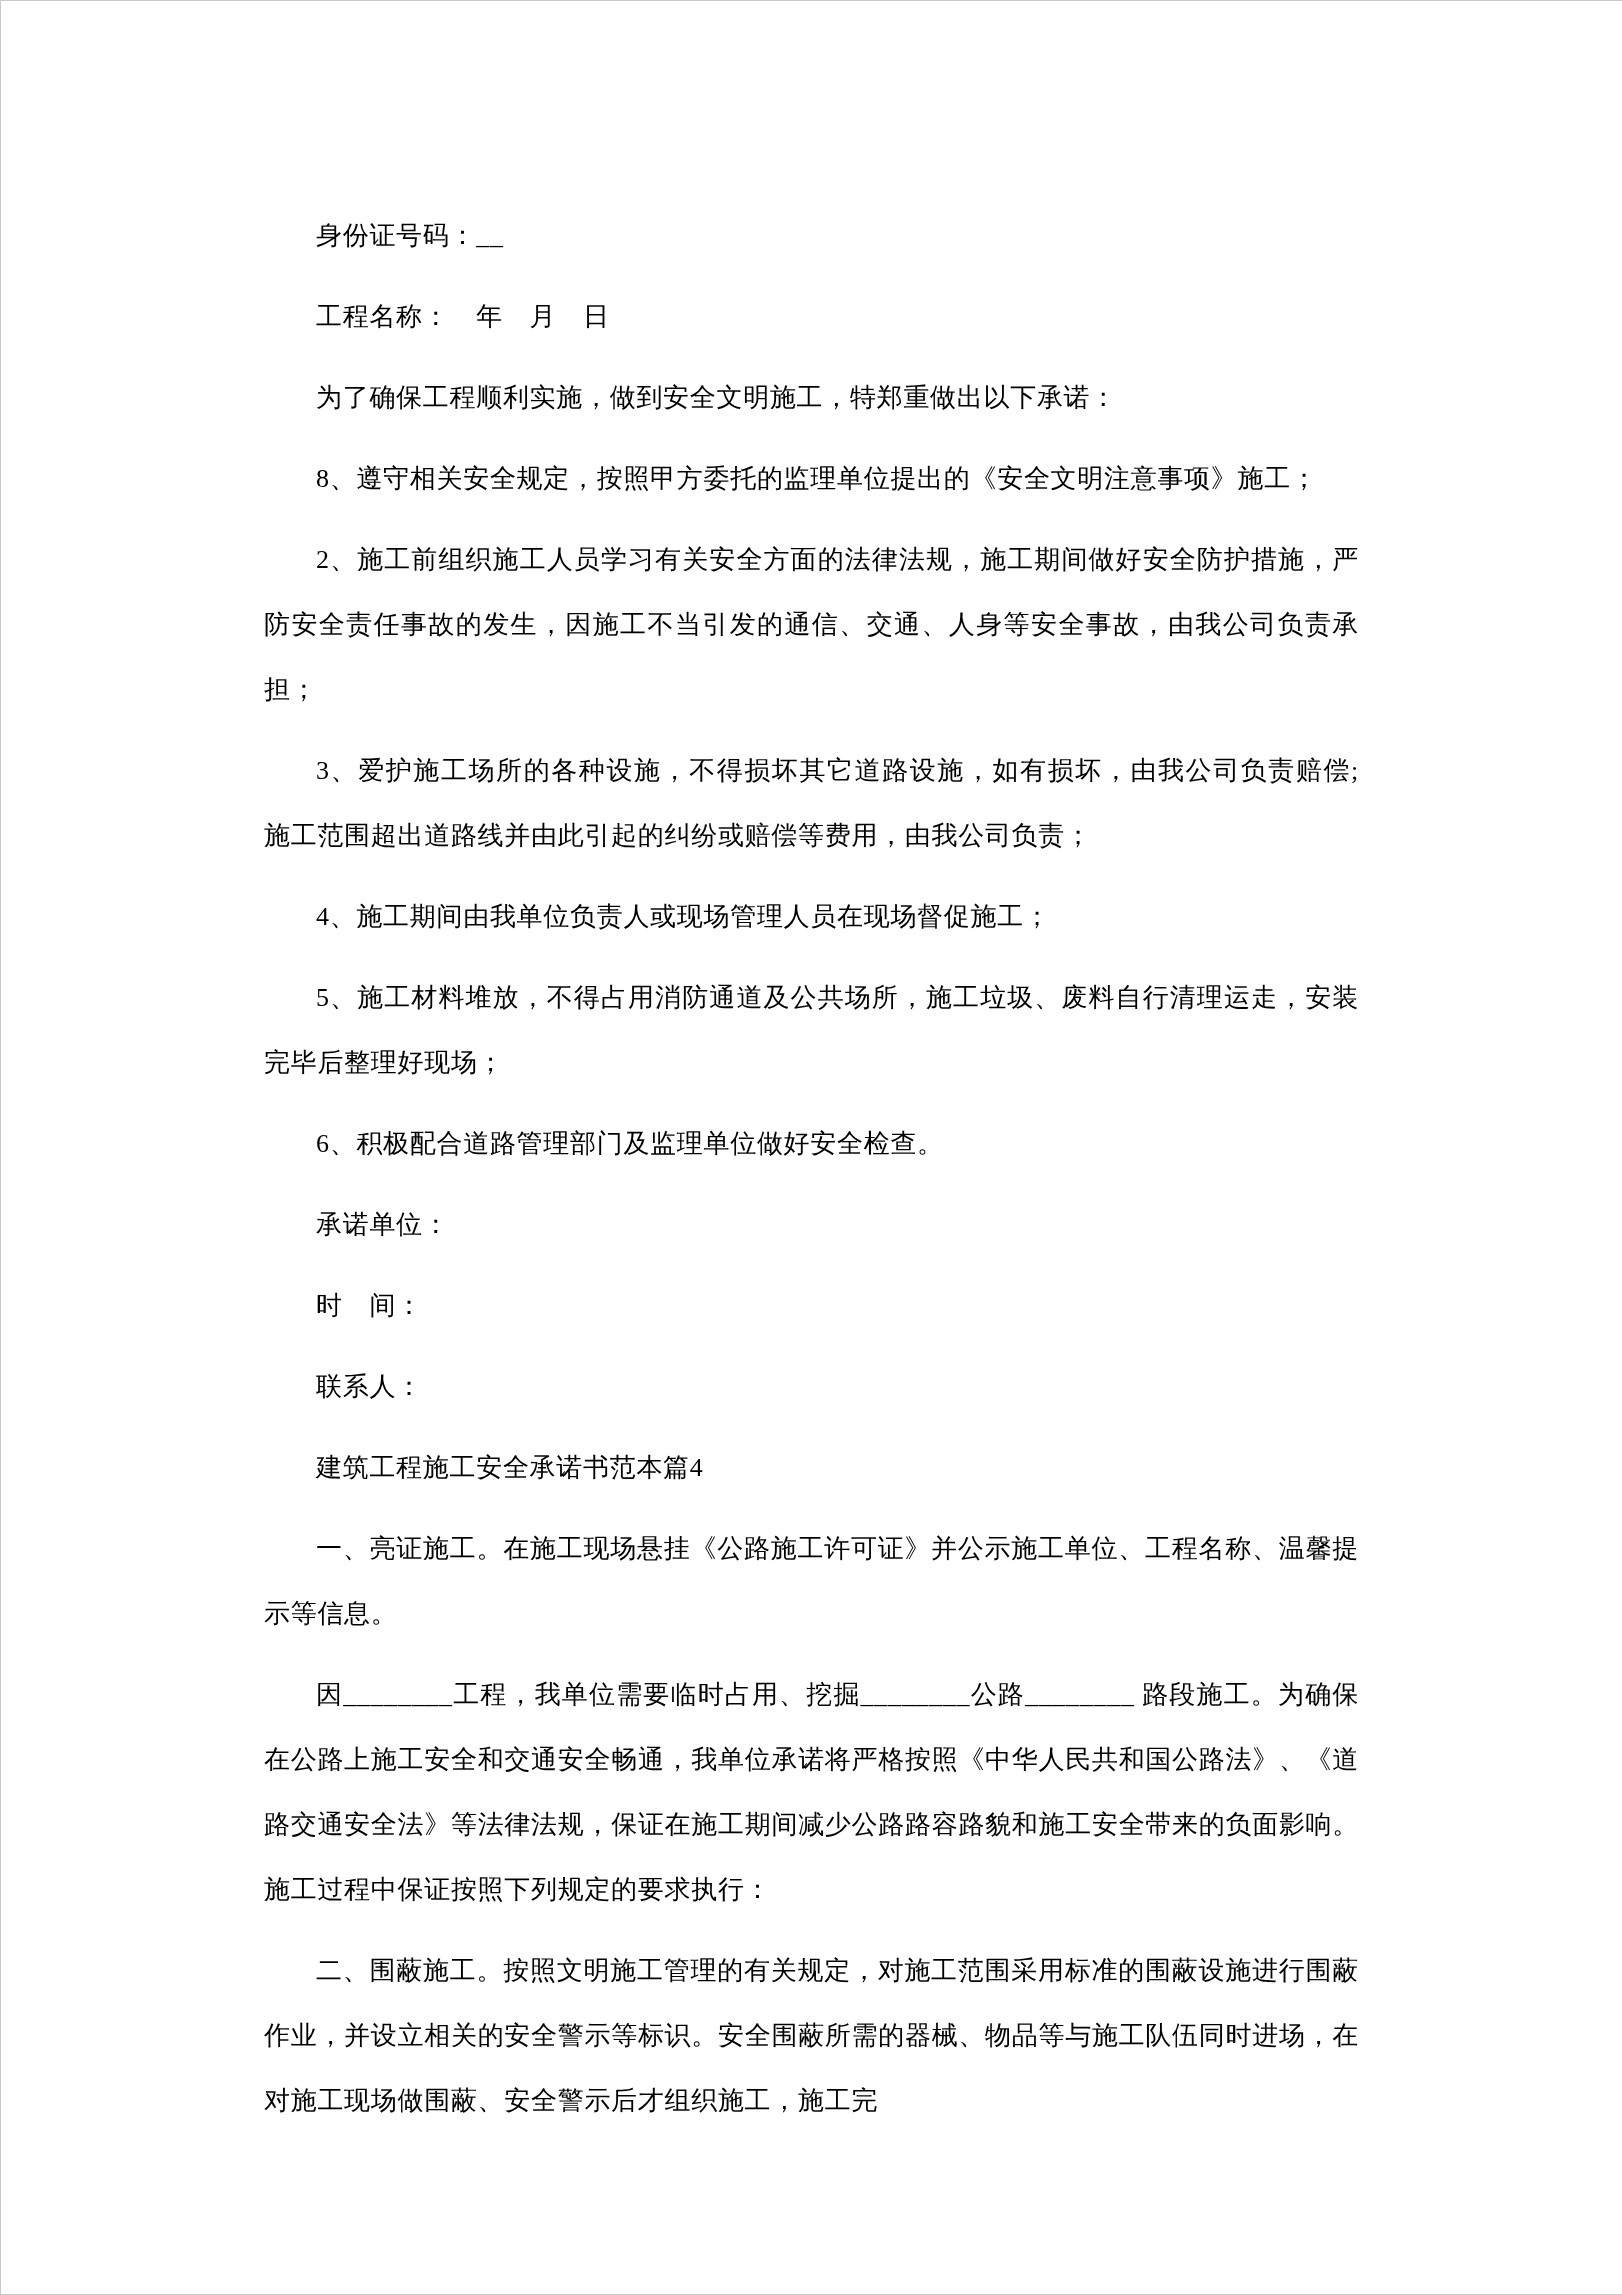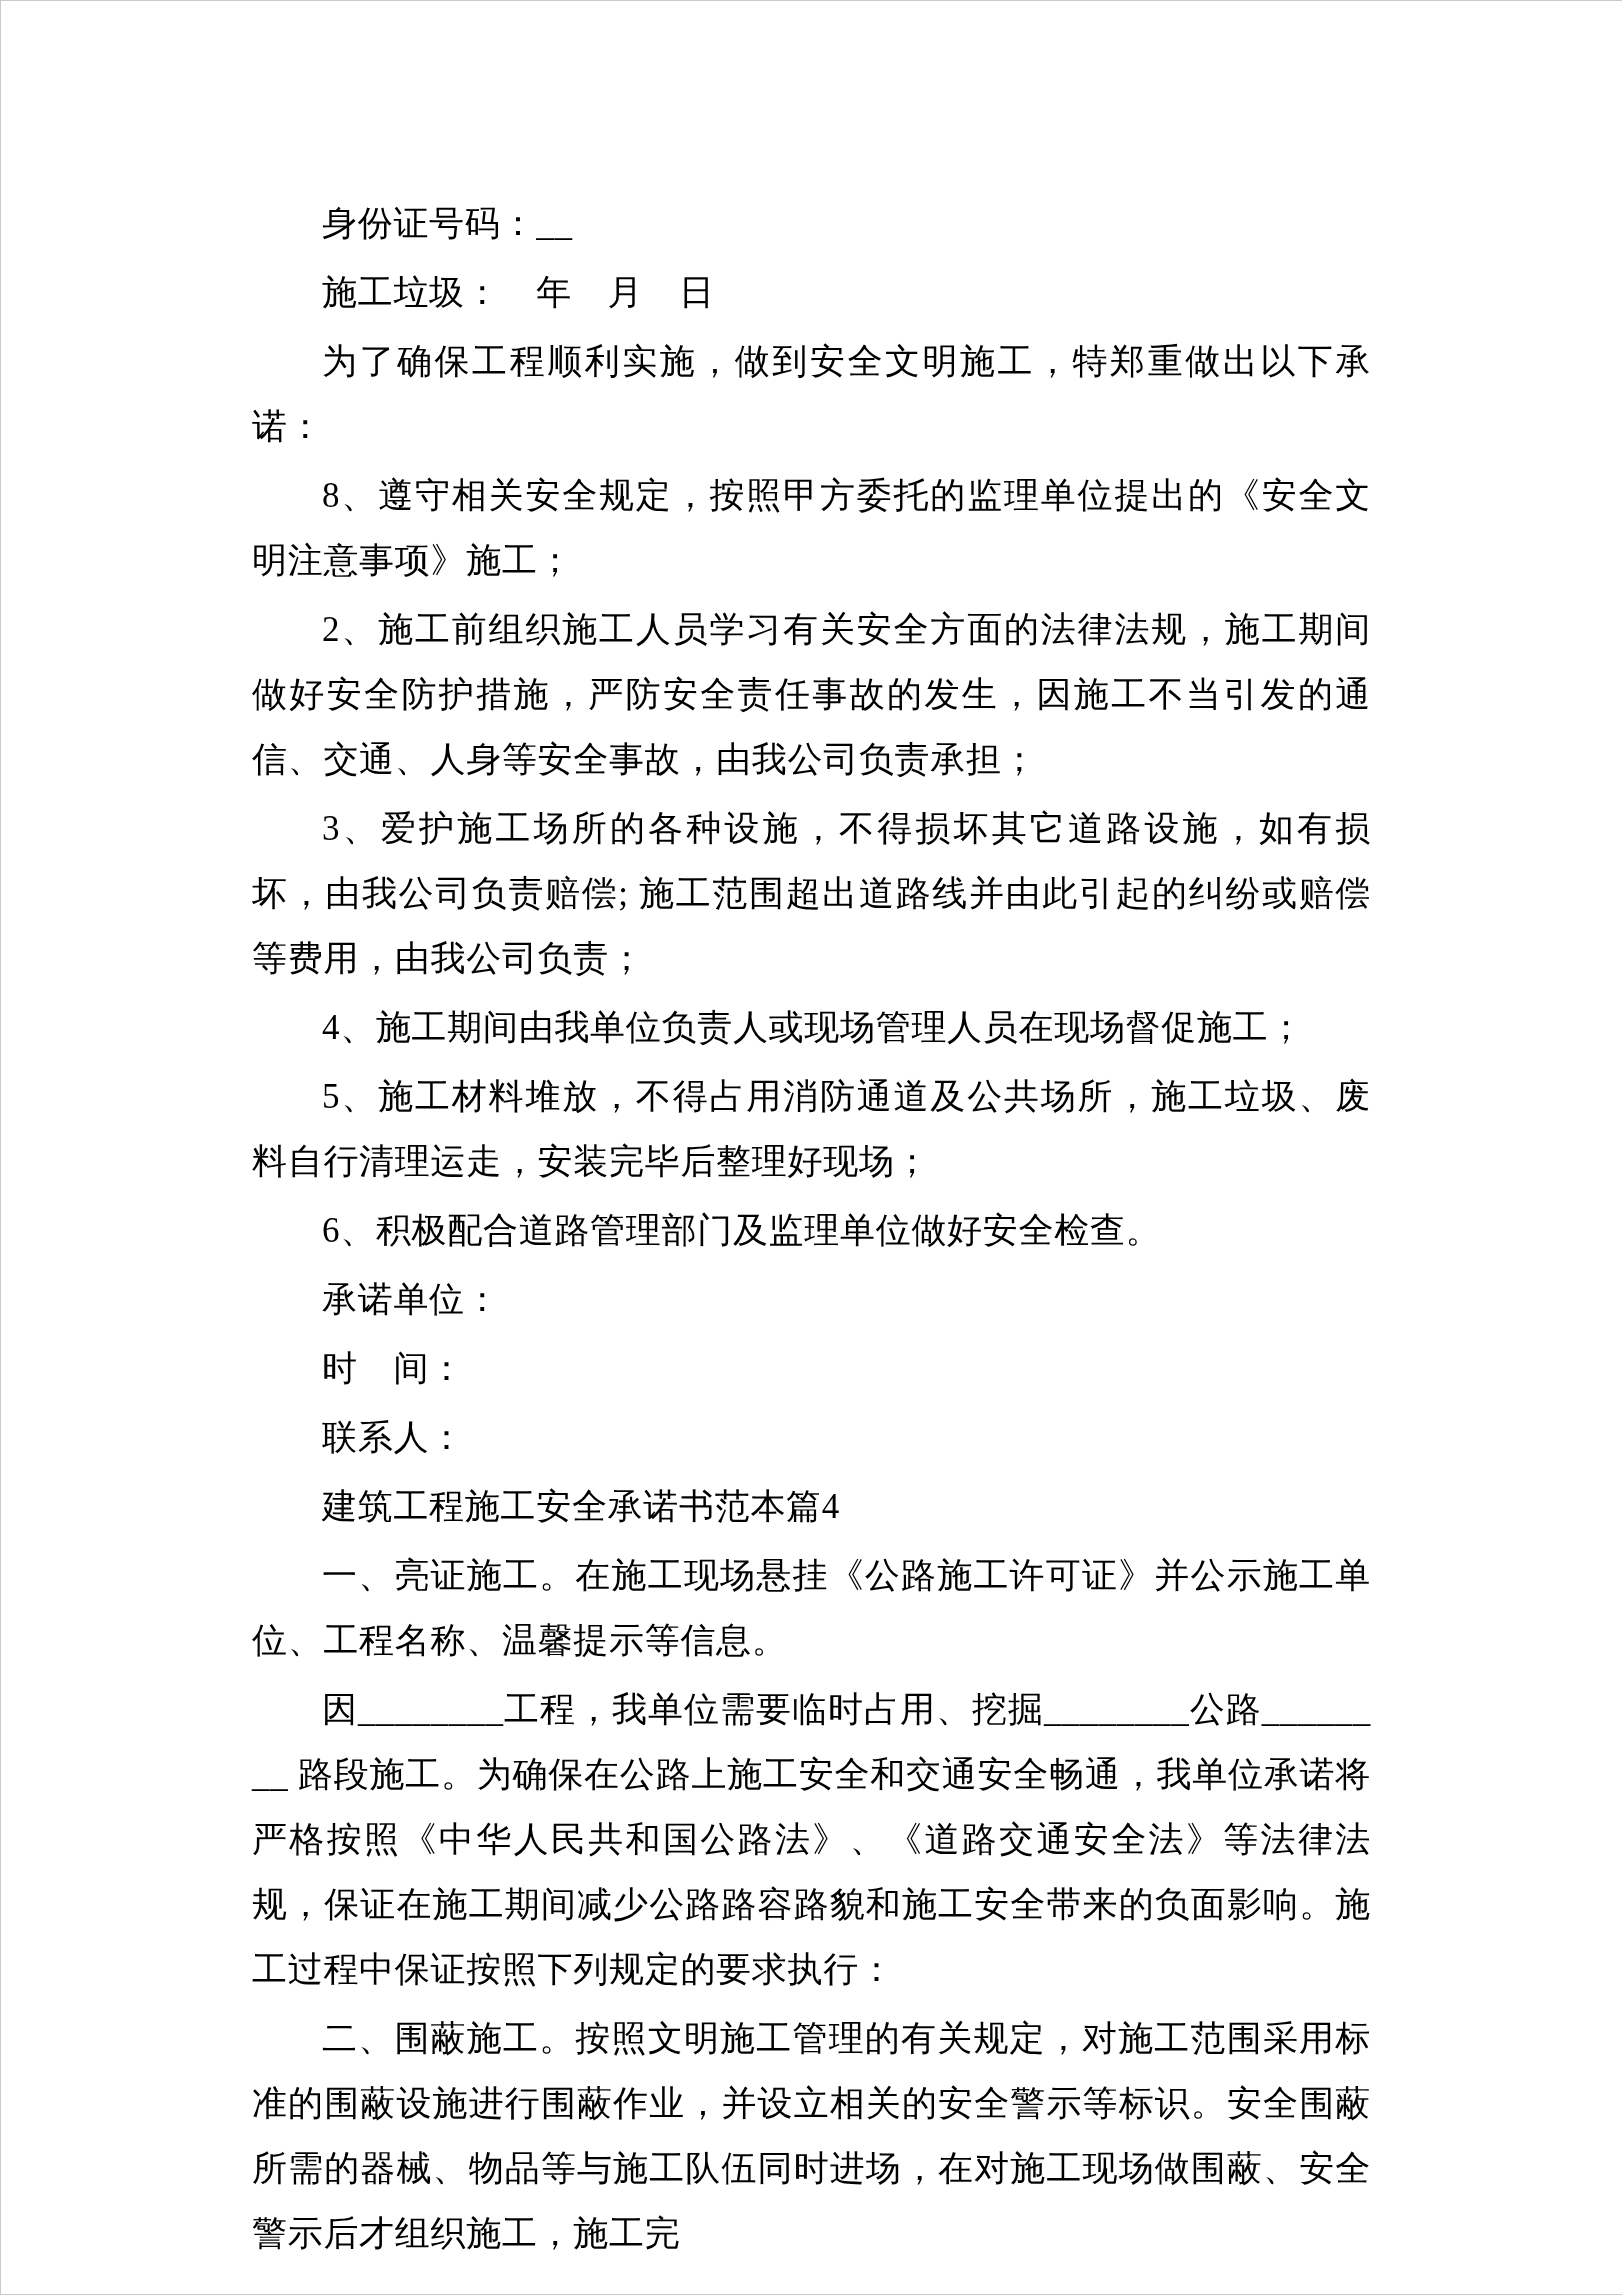--- a/index.html
+++ b/index.html
@@ -18,37 +18,37 @@
     font-family: "Liberation Serif", "DejaVu Serif", serif;
     color: #000000;
   }
   .doc-body {
     position: absolute;
     top: 186px;
     left: 247px;
     right: 247px;
   }
   .doc-body p {
-    margin: 4px;
+    margin: 16px;
     padding: 0;
-    font-size: 35px;
+    font-size: 26px;
     line-height: 65px;
     text-align: justify;
     text-indent: 2em;
     letter-spacing: 0.7px;
     word-break: break-all;
   }
 </style>
 </head>
 <body>
 
 <div class="page">
   <div class="doc-body" id="doc-body">
       <p>身份证号码：__</p>
-      <p>施工垃圾：　年　月　日</p>
+      <p>工程名称：　年　月　日</p>
       <p>为了确保工程顺利实施，做到安全文明施工，特郑重做出以下承诺：</p>
       <p>8、遵守相关安全规定，按照甲方委托的监理单位提出的《安全文明注意事项》施工；</p>
       <p>2、施工前组织施工人员学习有关安全方面的法律法规，施工期间做好安全防护措施，严防安全责任事故的发生，因施工不当引发的通信、交通、人身等安全事故，由我公司负责承担；</p>
       <p>3、爱护施工场所的各种设施，不得损坏其它道路设施，如有损坏，由我公司负责赔偿; 施工范围超出道路线并由此引起的纠纷或赔偿等费用，由我公司负责；</p>
       <p>4、施工期间由我单位负责人或现场管理人员在现场督促施工；</p>
       <p>5、施工材料堆放，不得占用消防通道及公共场所，施工垃圾、废料自行清理运走，安装完毕后整理好现场；</p>
       <p>6、积极配合道路管理部门及监理单位做好安全检查。</p>
       <p>承诺单位：</p>
       <p>时　间：</p>
       <p>联系人：</p>

